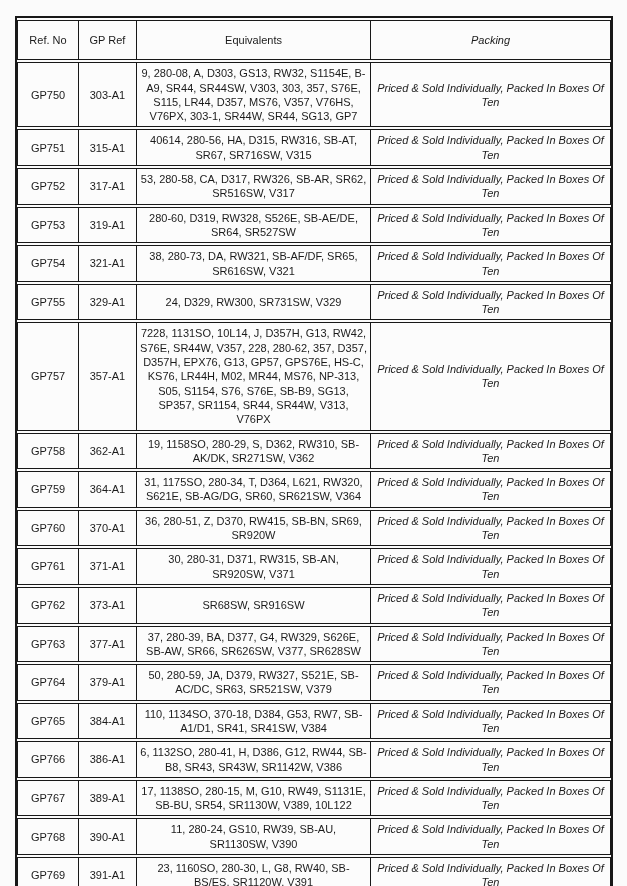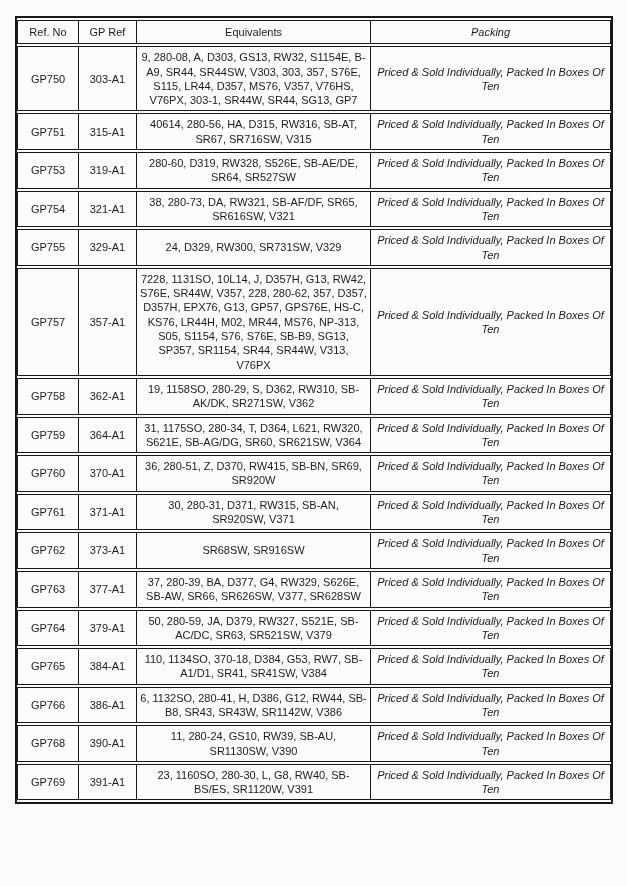--- a/index.html
+++ b/index.html
@@ -35,21 +35,21 @@
     text-align: center;
     vertical-align: middle;
     padding: 3px 3px;
     font-weight: 400;
     word-wrap: break-word;
   }
   .ref-table th:first-child, .ref-table td:first-child {
     border-left: 1.5px solid var(--border, #181818);
   }
   .ref-table th {
-    padding: 4px 2px;
+    padding: 12px 2px;
   }
   .c-ref  { width: 56px; }
   .c-gp   { width: 53px; }
   .c-eq   { width: 229px; }
   .c-pack { padding-left: 2px; padding-right: 2px; font-style: italic; }
 </style>
 </head>
 <body style="background: rgb(251, 251, 251);">
 
 <div class="page">
@@ -67,20 +67,26 @@
           <tr>
     <td class="c-ref">GP750</td>
     <td class="c-gp">303-A1</td>
     <td class="c-eq">9, 280-08, A, D303, GS13, RW32, S1154E, B-A9, SR44, SR44SW, V303, 303, 357, S76E, S115, LR44, D357, MS76, V357, V76HS, V76PX, 303-1, SR44W, SR44, SG13, GP7</td>
     <td class="c-pack">Priced &amp; Sold Individually, Packed In Boxes Of Ten</td>
   </tr>
           <tr>
     <td class="c-ref">GP751</td>
     <td class="c-gp">315-A1</td>
     <td class="c-eq">40614, 280-56, HA, D315, RW316, SB-AT, SR67, SR716SW, V315</td>
+    <td class="c-pack">Priced &amp; Sold Individually, Packed In Boxes Of Ten</td>
+  </tr>
+          <tr>
+    <td class="c-ref">GP752</td>
+    <td class="c-gp">317-A1</td>
+    <td class="c-eq">53, 280-58, CA, D317, RW326, SB-AR, SR62, SR516SW, V317</td>
     <td class="c-pack">Priced &amp; Sold Individually, Packed In Boxes Of Ten</td>
   </tr>
           <tr>
     <td class="c-ref">GP753</td>
     <td class="c-gp">319-A1</td>
     <td class="c-eq">280-60, D319, RW328, S526E, SB-AE/DE, SR64, SR527SW</td>
     <td class="c-pack">Priced &amp; Sold Individually, Packed In Boxes Of Ten</td>
   </tr>
           <tr>
     <td class="c-ref">GP754</td>
@@ -148,20 +154,26 @@
     <td class="c-eq">110, 1134SO, 370-18, D384, G53, RW7, SB-A1/D1, SR41, SR41SW, V384</td>
     <td class="c-pack">Priced &amp; Sold Individually, Packed In Boxes Of Ten</td>
   </tr>
           <tr>
     <td class="c-ref">GP766</td>
     <td class="c-gp">386-A1</td>
     <td class="c-eq">6, 1132SO, 280-41, H, D386, G12, RW44, SB-B8, SR43, SR43W, SR1142W, V386</td>
     <td class="c-pack">Priced &amp; Sold Individually, Packed In Boxes Of Ten</td>
   </tr>
           <tr>
+    <td class="c-ref">GP767</td>
+    <td class="c-gp">389-A1</td>
+    <td class="c-eq">17, 1138SO, 280-15, M, G10, RW49, S1131E, SB-BU, SR54, SR1130W, V389, 10L122</td>
+    <td class="c-pack">Priced &amp; Sold Individually, Packed In Boxes Of Ten</td>
+  </tr>
+          <tr>
     <td class="c-ref">GP768</td>
     <td class="c-gp">390-A1</td>
     <td class="c-eq">11, 280-24, GS10, RW39, SB-AU, SR1130SW, V390</td>
     <td class="c-pack">Priced &amp; Sold Individually, Packed In Boxes Of Ten</td>
   </tr>
           <tr>
     <td class="c-ref">GP769</td>
     <td class="c-gp">391-A1</td>
     <td class="c-eq">23, 1160SO, 280-30, L, G8, RW40, SB-BS/ES, SR1120W, V391</td>
     <td class="c-pack">Priced &amp; Sold Individually, Packed In Boxes Of Ten</td>

